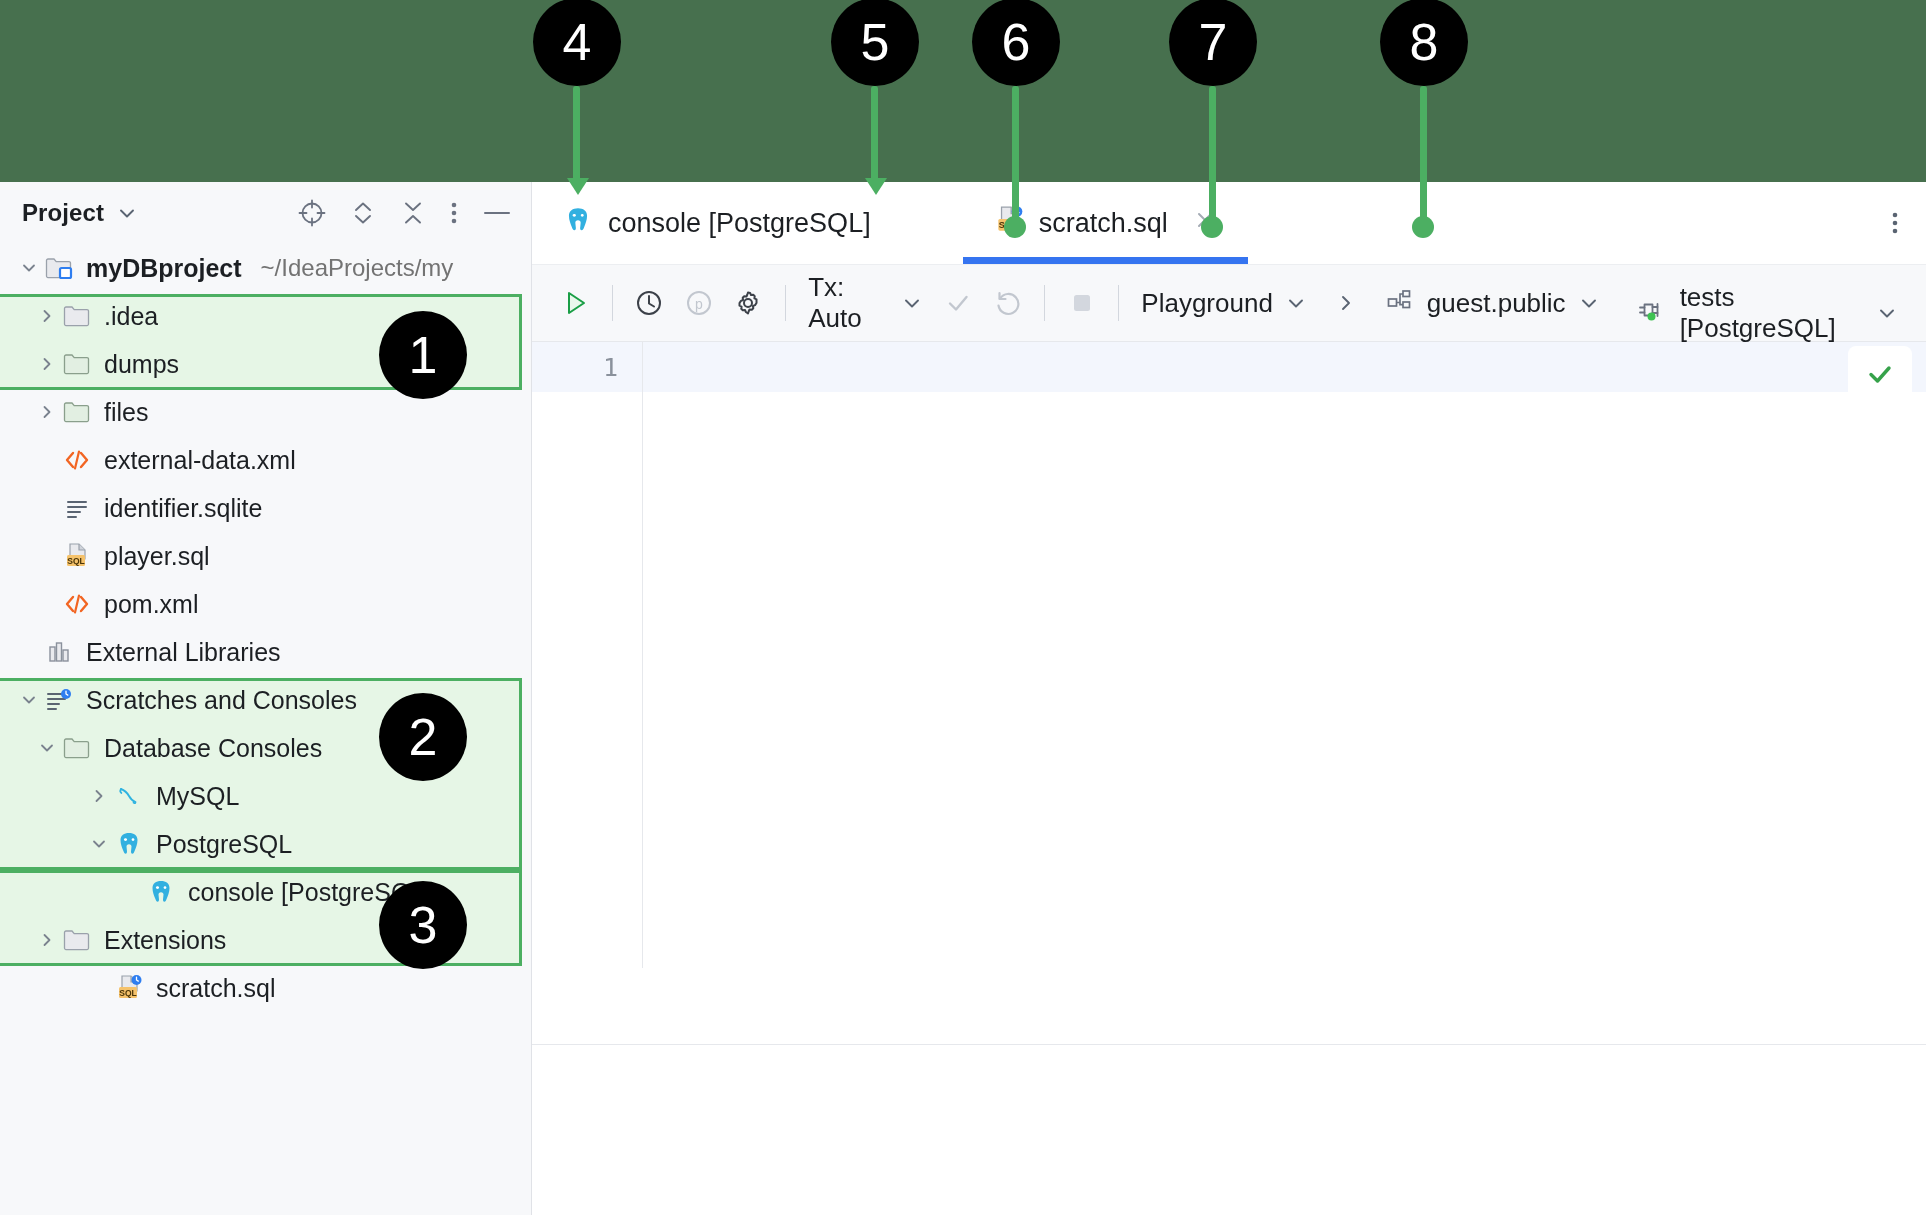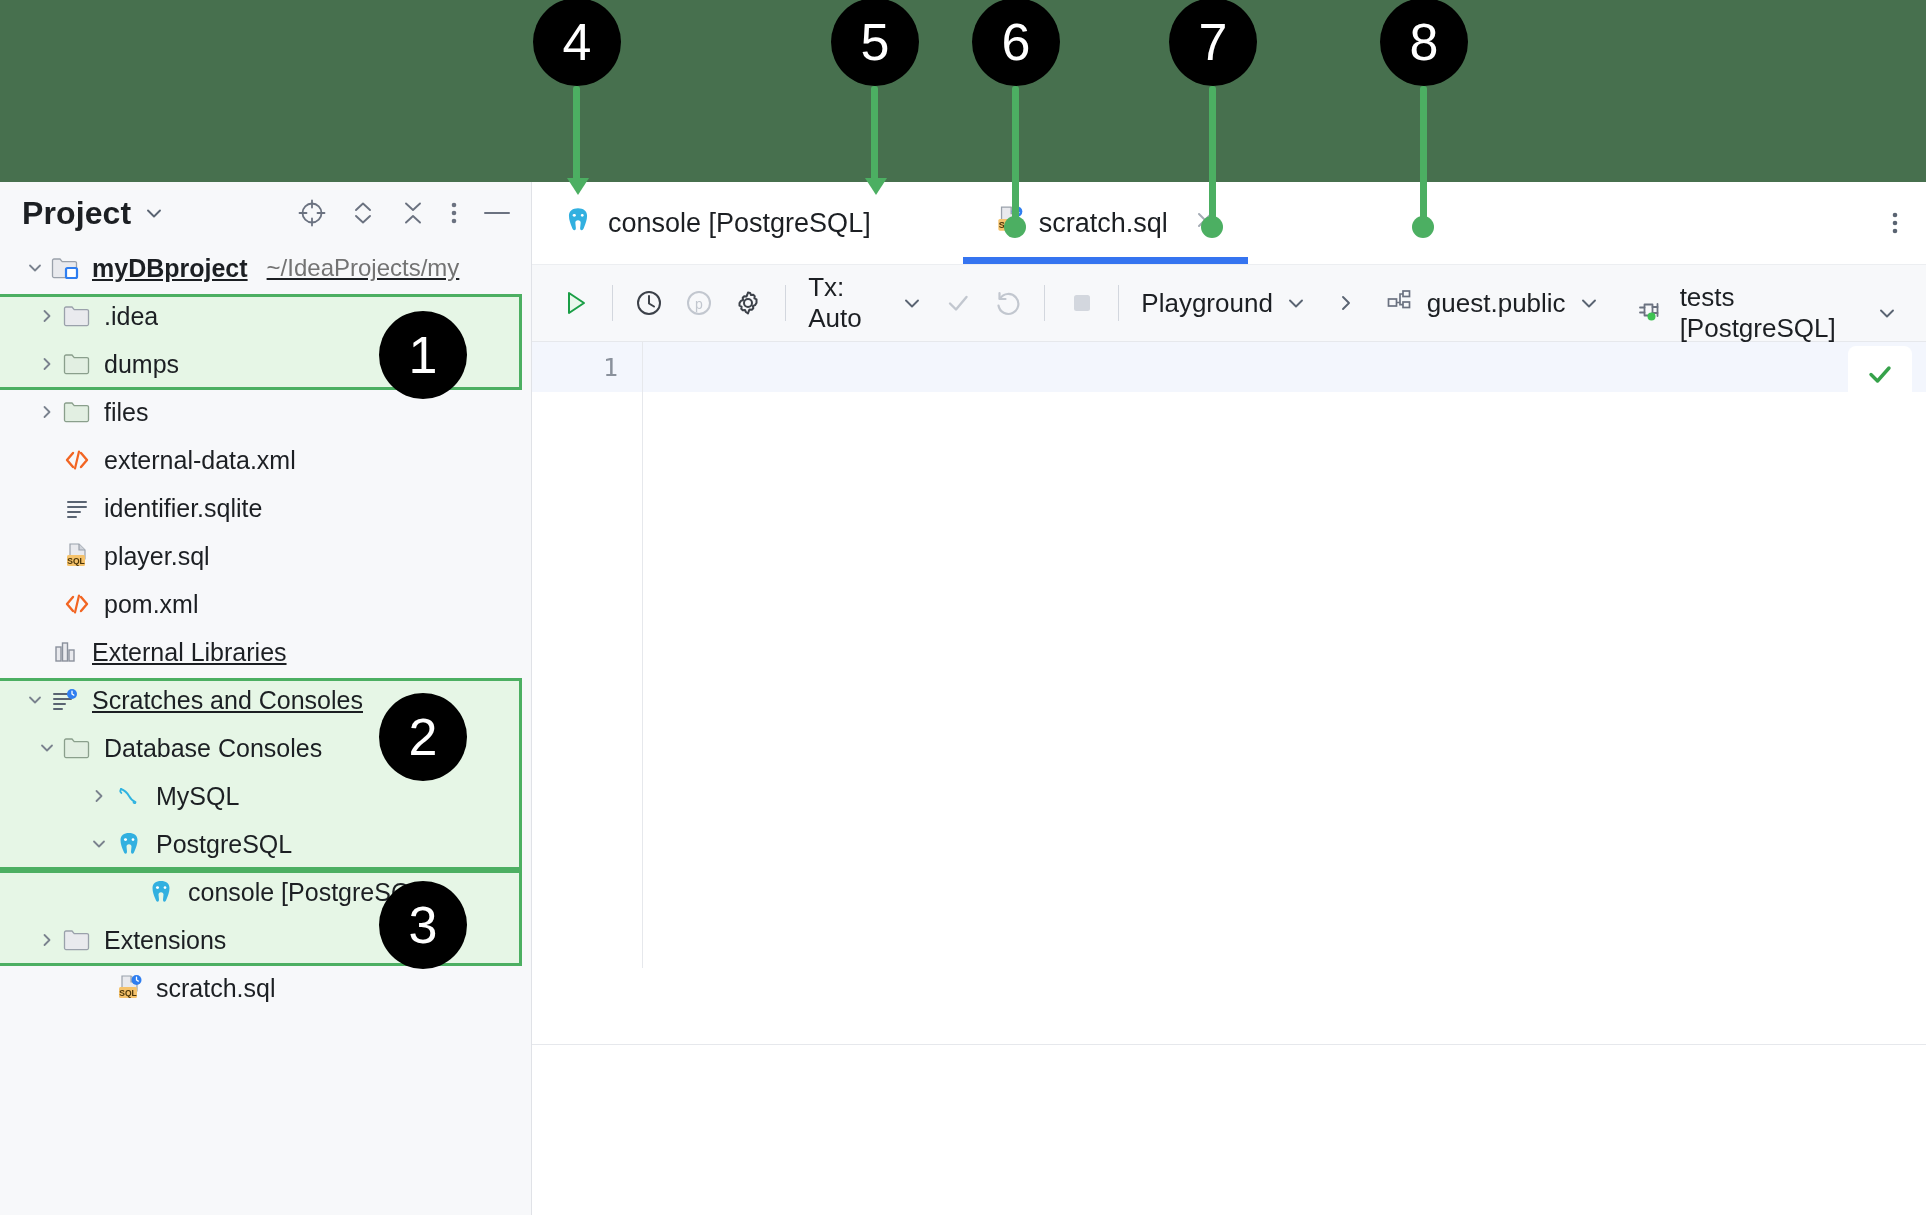--- a/index.html
+++ b/index.html
@@ -47,21 +47,21 @@
   .project-panel{
     position:absolute;left:0;top:0;width:532px;height:1033px;
     background:#f7f8fa;border-right:1px solid #e0e2e7;
     box-sizing:border-box;
   }
   .panel-header{
     position:relative;height:62px;display:flex;align-items:center;
     padding:0 18px 0 22px;
   }
   .panel-title{
-    font-size:32px;font-weight:bold;color:#1c1f23;letter-spacing:.1px;
+    font-size:24px;font-weight:bold;color:#1c1f23;letter-spacing:.1px;
   }
   .panel-title-chev{margin-left:12px;display:flex;align-items:center;color:#5a6472;}
   .panel-actions{margin-left:auto;display:flex;align-items:center;gap:22px;color:#6b7280;}
   .panel-actions .ic{display:flex;align-items:center;justify-content:center;cursor:default;}
 
   
   .tree{position:absolute;left:0;top:62px;width:532px;}
   .row{
     position:relative;height:48px;display:flex;align-items:center;
     font-size:25px;color:#1c1f23;white-space:nowrap;
@@ -72,21 +72,21 @@
   .row .lbl{overflow:hidden;}
   .row .sub{color:#737373;font-size:24px;margin-left:19px;}
   .row.bold .lbl{font-weight:bold;}
   .sel-pill{
     position:absolute;left:98px;right:22px;top:2px;bottom:2px;
     background:#c6e0ec;border-radius:5px;z-index:0;
   }
   .row>*{position:relative;z-index:1;}
 
   
-  .i0{padding-left:22px;text-decoration:underline;}
+  .i0{padding-left:16px;}
   .i1{padding-left:34px;}
   .i2{padding-left:86px;}
   .i3{padding-left:118px;}
 
   
   .hl-box{
     position:absolute;left:0;box-sizing:border-box;
     background:#e6f6e6;border:3px solid #4caf62;border-left:none;
     z-index:0;
   }

